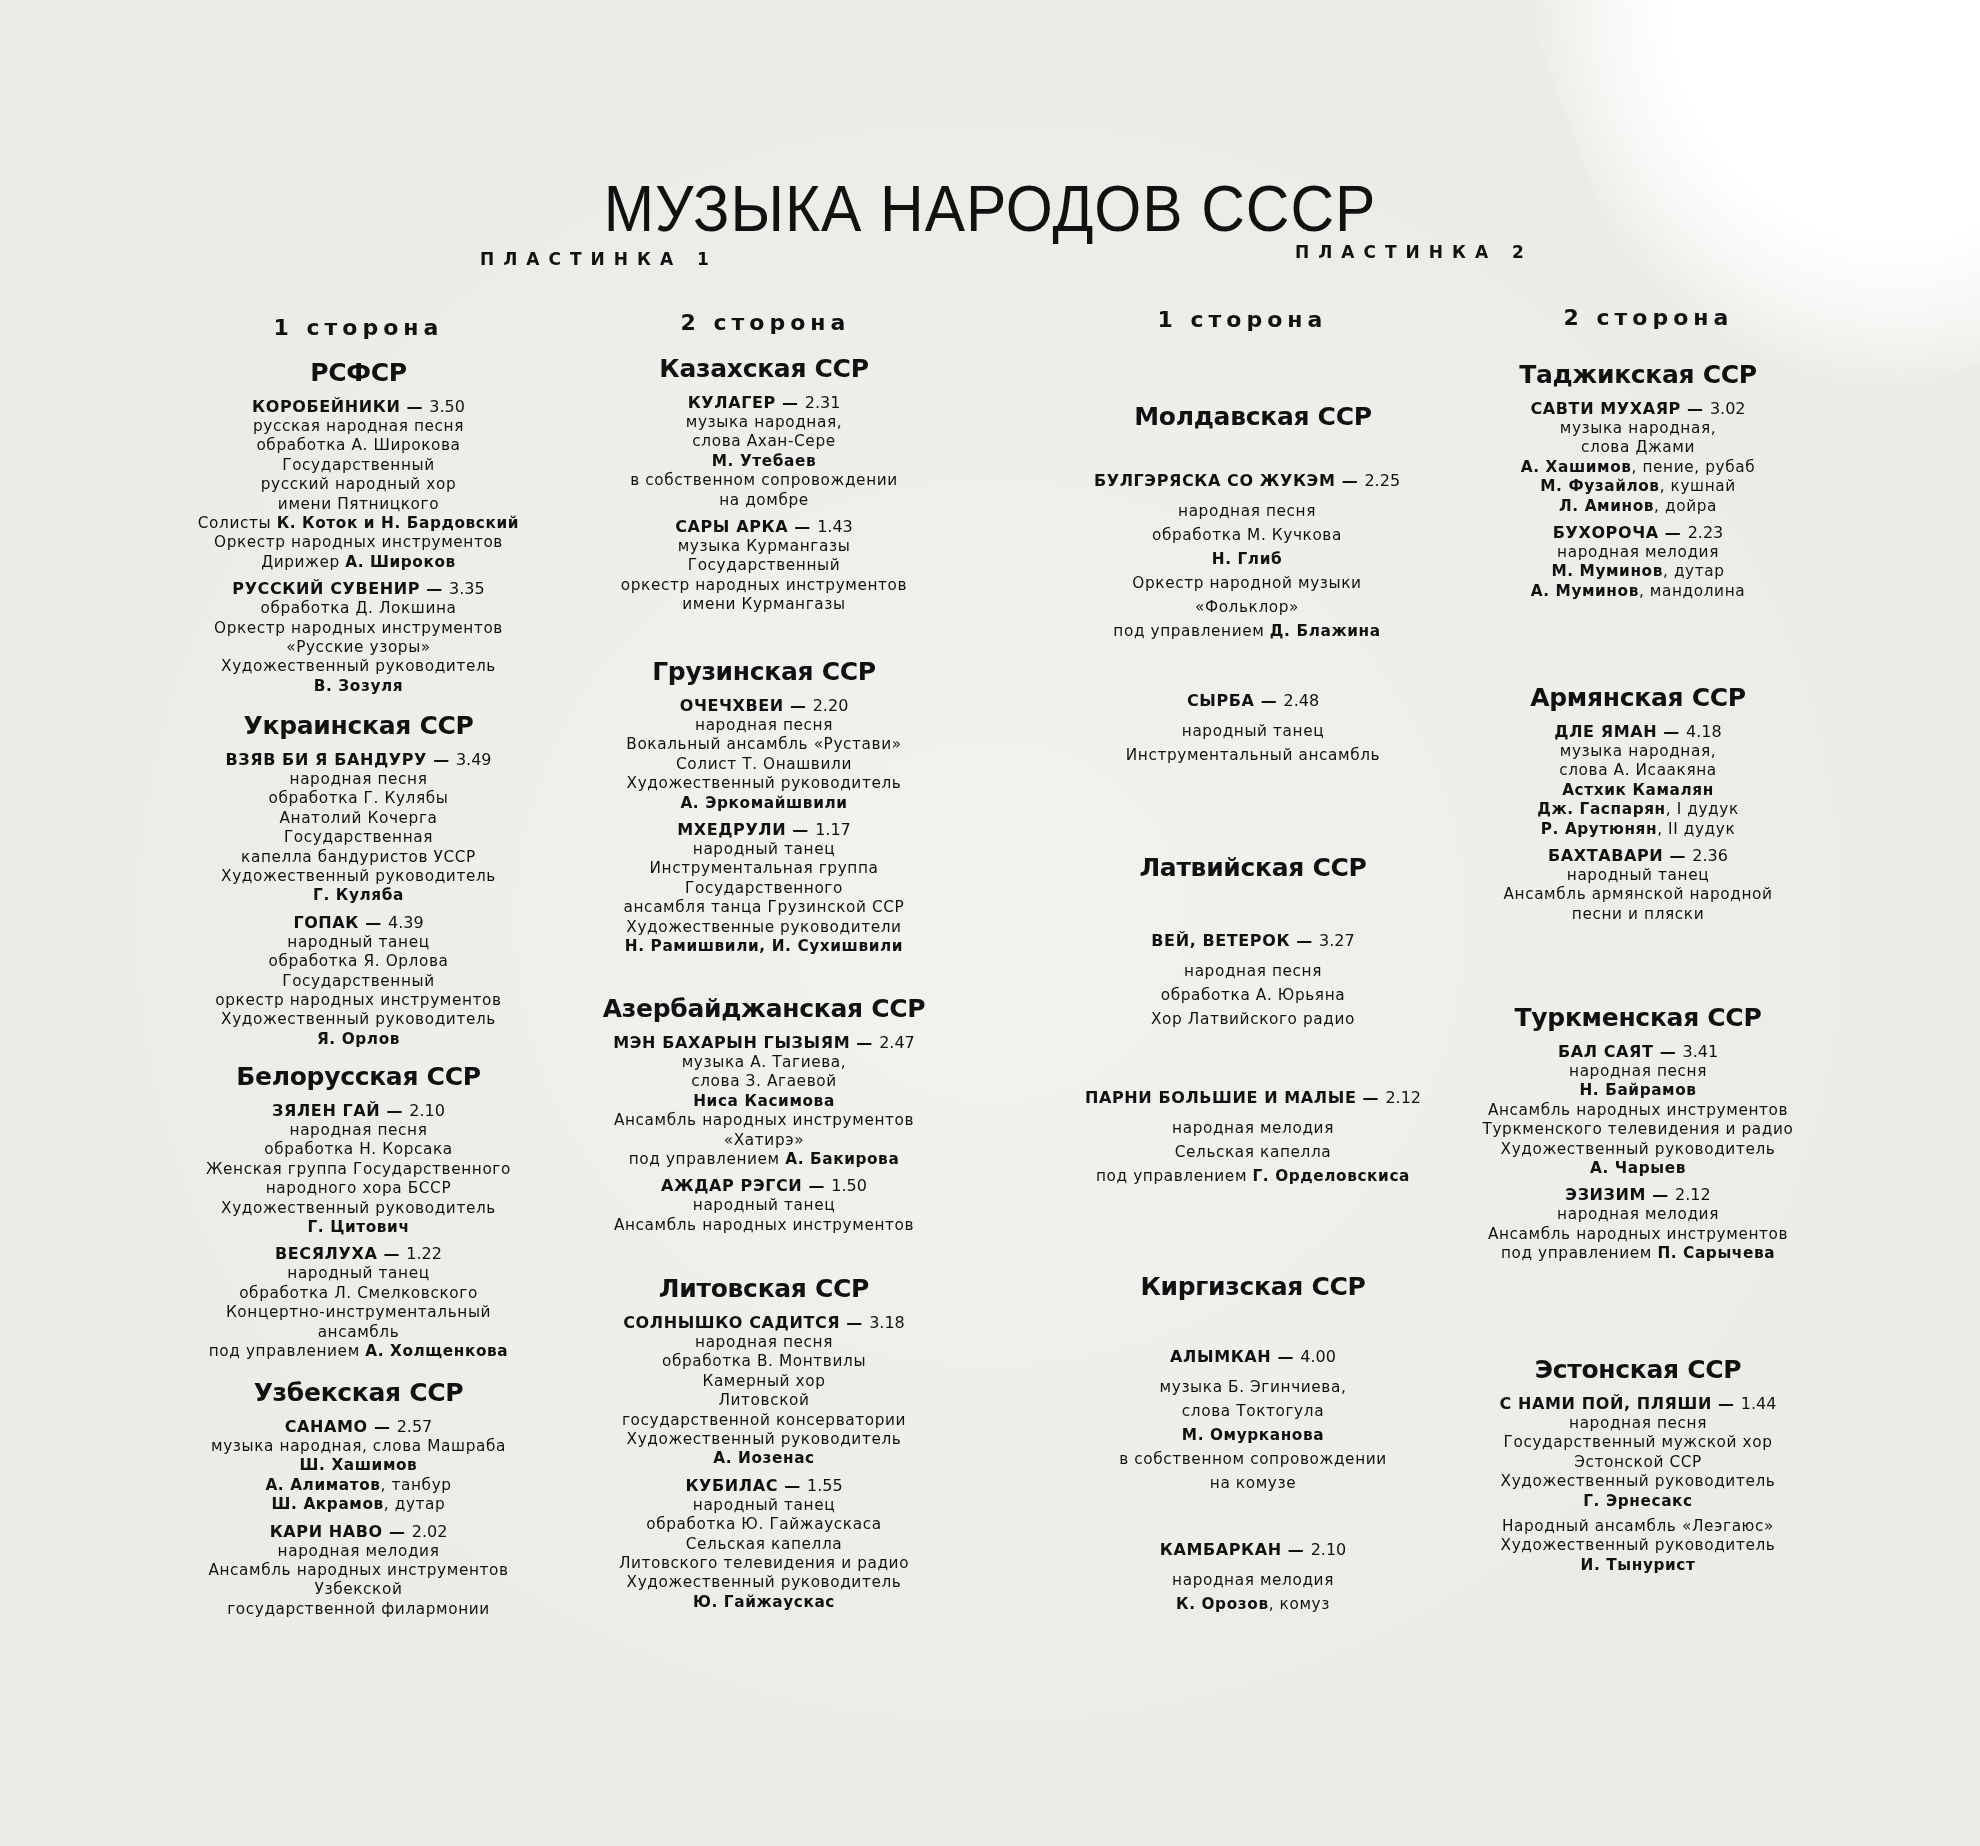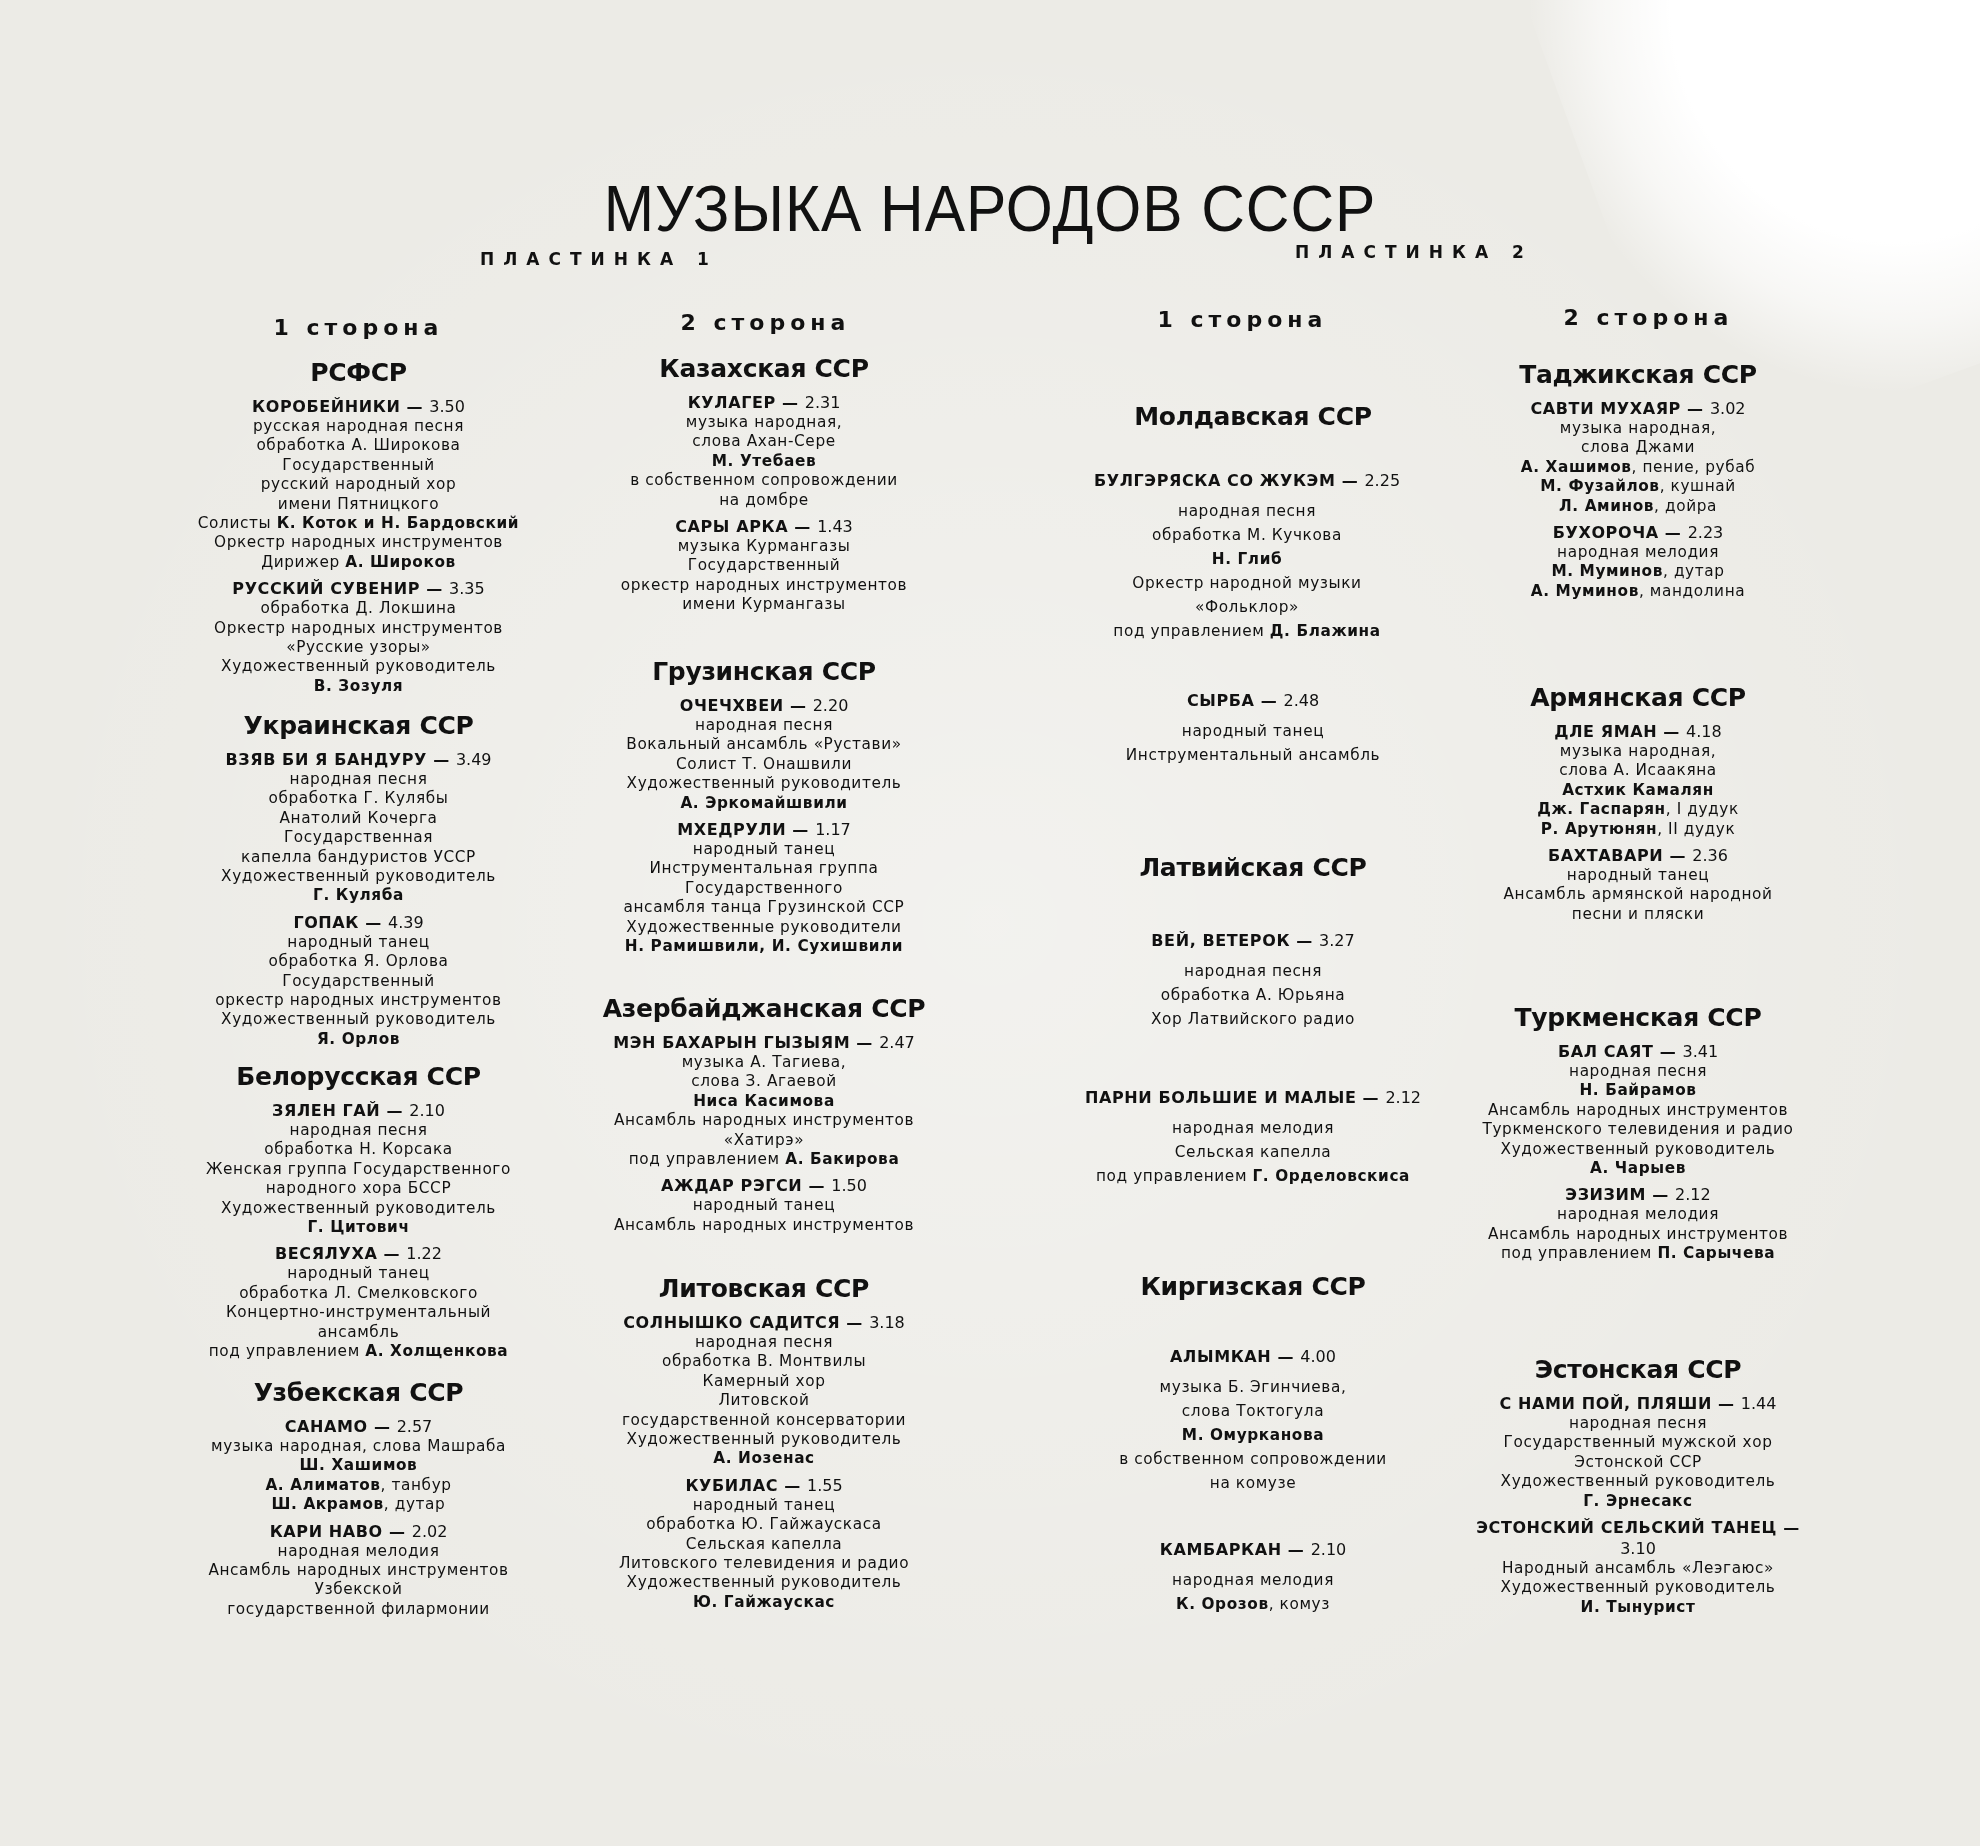--- a/index.html
+++ b/index.html
@@ -330,20 +330,19 @@
       <div class="rep">Эстонская ССР</div>
       <div class="track">
         <div class="track-title"><span>С НАМИ ПОЙ, ПЛЯШИ</span><span class="dash"> — </span><span class="dur">1.44</span></div>
         <div class="line">народная песня</div>
         <div class="line">Государственный мужской хор</div>
         <div class="line">Эстонской ССР</div>
         <div class="line">Художественный руководитель</div>
         <div class="line"><b>Г. Эрнесакс</b></div>
       </div>
       <div class="track">
-        <div class="track-title"><span>ЭСТОНСКИЙ СЕЛЬСКИЙ ТАНЕЦ</span><span class="dash"> — </span><span class="dur">3.10</span></div>
         <div class="line">Народный ансамбль «Леэгаюс»</div>
         <div class="line">Художественный руководитель</div>
         <div class="line"><b>И. Тынурист</b></div>
       </div>
     </div>
   </div>
 
 
 </body></html>

